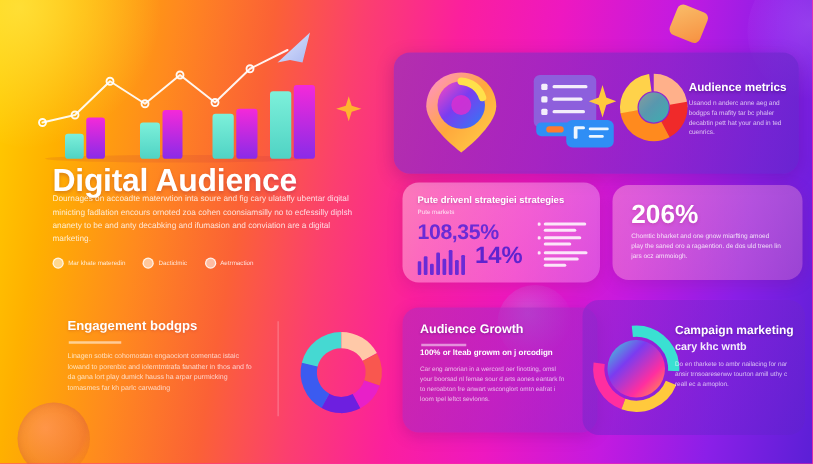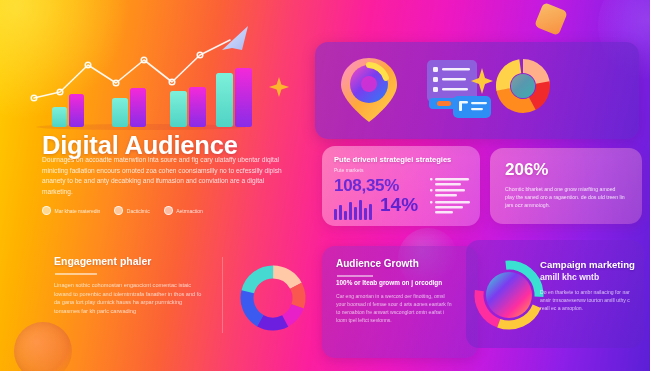--- a/index.html
+++ b/index.html
@@ -134,21 +134,21 @@
     left:322px; top:146px; width:158px; height:80px;
     background:linear-gradient(135deg, rgba(255,255,255,.38), rgba(255,225,245,.26));
     box-shadow:0 3px 12px rgba(120,20,100,.18);
   }
   .panel-206 {
     left:490px; top:148px; width:152px; height:76px;
     background:linear-gradient(135deg, rgba(255,190,215,.42), rgba(255,150,190,.30));
     box-shadow:0 3px 12px rgba(120,20,100,.18);
   }
   .panel-growth {
-    left:322px; top:246px; width:156px; height:112px;
+    left:322px; top:246px; width:156px; height:100px;
     background:linear-gradient(140deg, rgba(172,42,190,.55), rgba(140,38,200,.50));
     box-shadow:0 3px 12px rgba(80,10,110,.20);
   }
   .panel-campaign {
     left:466px; top:240px; width:178px; height:108px;
     background:linear-gradient(140deg, rgba(130,40,205,.52), rgba(96,34,205,.50));
   }
 
   
   .pin { position:absolute; left:22px; top:12px; }
@@ -182,21 +182,21 @@
   .dp-bars { position:absolute; left:12px; top:54px; }
   .dp-pct {
     position:absolute; left:58px; top:48px;
     font-size:19px; font-weight:bold; color:#5f23cf;
   }
   .dp-lines { position:absolute; left:108px; top:30px; }
 
   
   .p206-big {
     position:absolute; left:15px; top:12px;
-    font-size:17px; font-weight:bold; color:#ffffff;
+    font-size:21px; font-weight:bold; color:#ffffff;
     text-shadow:0 1px 3px rgba(150,20,90,.30);
   }
   .p206-body {
     position:absolute; left:15px; top:37px; width:120px;
     font-size:5.2px; line-height:8px;
     color:rgba(255,255,255,.82); filter:blur(.35px);
   }
 
   
   .gr-title {
@@ -309,21 +309,21 @@
         <span class="tag-txt">Dacticlmic</span>
       </div>
       <div class="tag">
         <span class="tag-dot"></span>
         <span class="tag-txt">Aetrmaction</span>
       </div>
     </div>
   </div>
 
   <div class="engage">
-    <div class="engage-title">Engagement phaler</div>
+    <div class="engage-title">Engagement bodgps</div>
     <div class="engage-rule"></div>
     <div class="engage-body">Linagen sotbic cohomostan engaociont comentac istaic lowand to porenbic and iolemtmtrafa fanather in thos and fo da gana lort play dumick hauss ha arpar purmicking tomasmes far kh parlc carwading</div>
     <div class="engage-div"></div>
 
     <svg class="engage-donut" width="74" height="74" viewBox="0 0 74 74">
       <g transform="translate(37,37)">
         <circle r="26" fill="none" stroke="#ffc9a8" stroke-width="13" stroke-dasharray="27.8 135.5" transform="rotate(-90)"></circle>
         <circle r="26" fill="none" stroke="#f9574f" stroke-width="13" stroke-dasharray="21.2 142.1" transform="rotate(-28)"></circle>
         <circle r="26" fill="none" stroke="#e820c8" stroke-width="13" stroke-dasharray="19.6 143.7" transform="rotate(19)"></circle>
         <circle r="26" fill="none" stroke="#6d1fe0" stroke-width="13" stroke-dasharray="26.1 137.2" transform="rotate(62)"></circle>
@@ -380,20 +380,24 @@
       <g transform="translate(28,28)">
         <circle r="20" fill="none" stroke="#ffb08a" stroke-width="14" stroke-dasharray="31 95" transform="rotate(-90)"></circle>
         <circle r="20" fill="none" stroke="#f02a2a" stroke-width="14" stroke-dasharray="25 101" transform="rotate(-10)"></circle>
         <circle r="20" fill="none" stroke="#ff8a1e" stroke-width="14" stroke-dasharray="38 88" transform="rotate(62)"></circle>
         <circle r="20" fill="none" stroke="#ffd24a" stroke-width="14" stroke-dasharray="32 94" transform="rotate(170)"></circle>
         <circle r="12" fill="#3ddc84" opacity=".9"></circle>
         <circle r="12" fill="url(#pinCore)" opacity=".35"></circle>
       </g>
     </svg>
 
+    <div class="aud-text">
+      <div class="aud-title">Audience metrics</div>
+      <div class="aud-body">Usanod n anderc anne aeg and bodgps fa mafity tar bc phaler decabtin pett hat your and in ted cuenrics.</div>
+    </div>
   </div>
 
   <div class="panel panel-data">
     <div class="dp-title">Pute drivenl strategiei strategies</div>
     <div class="dp-sub">Pute markets</div>
     <div class="dp-big">108,35%</div>
 
     <svg class="dp-bars" width="42" height="20" viewBox="0 0 42 20">
       <g fill="#6a2bd6">
         <rect x="0" y="9" width="3" height="11" rx="1"></rect>
@@ -448,18 +452,18 @@
       </defs>
       <g transform="translate(39,39)">
         <circle r="30" fill="none" stroke="#3ae0d2" stroke-width="9" stroke-dasharray="52 137" transform="rotate(-96)"></circle>
         <circle r="30" fill="none" stroke="#ff2ea0" stroke-width="9" stroke-dasharray="41 148" transform="rotate(110)"></circle>
         <circle r="30" fill="none" stroke="#ffc93c" stroke-width="9" stroke-dasharray="46 143" transform="rotate(22)"></circle>
         <circle r="23" fill="url(#cpCore)"></circle>
       </g>
     </svg>
     <div class="cp-text">
       <div class="cp-title">Campaign marketing</div>
-      <div class="cp-sub">amill khc wntb</div>
+      <div class="cp-sub">cary khc wntb</div>
       <div class="cp-body">Do en tharkete to ambr nailacing for nar ansir trnsoareserww tourton amill uthy c reall ec a amoplon.</div>
     </div>
   </div>
 
 </div>
 
 </body></html>

